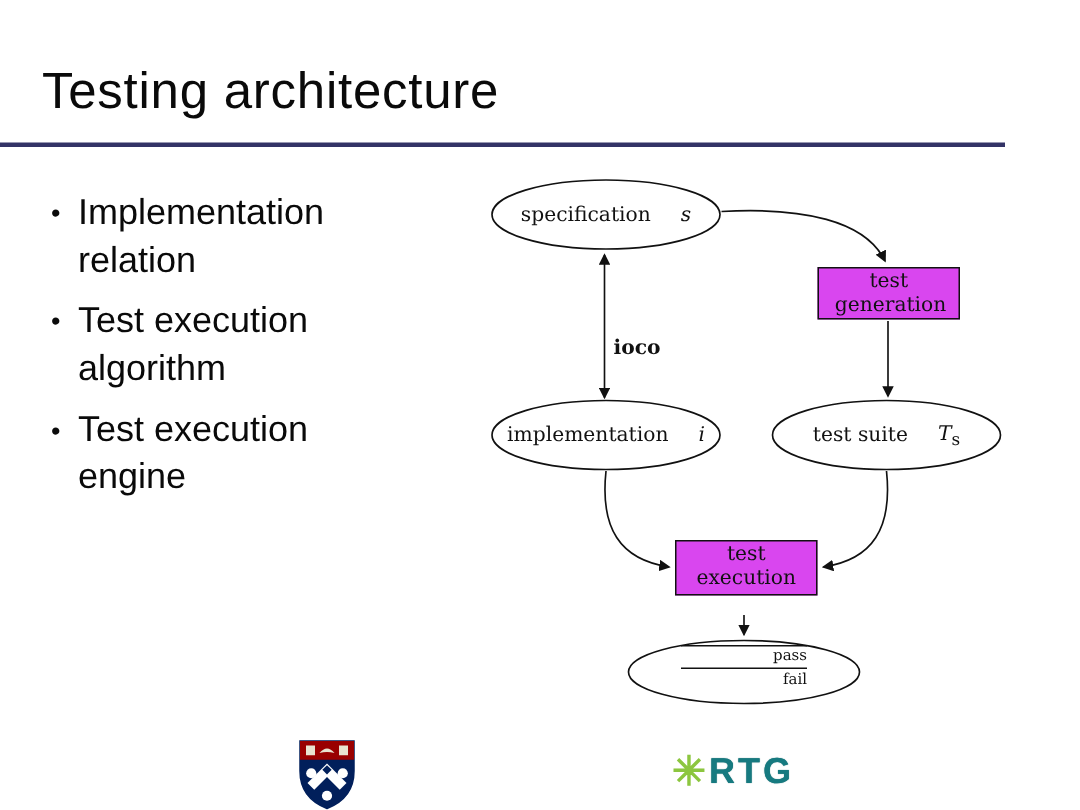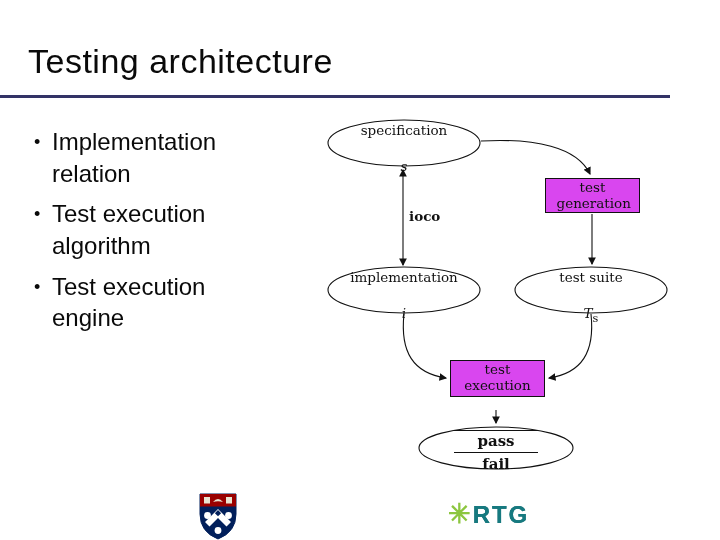--- a/index.html
+++ b/index.html
@@ -66,59 +66,60 @@
   .dlabel {
     position: absolute;
     font-family: "DejaVu Serif", "Liberation Serif", serif;
     font-size: 13.5px;
     color: #111;
     line-height: 1.18;
     text-align: center;
   }
   .ellipse-label {
     display: flex;
-    flex-direction: column;
+    flex-direction: row;
     align-items: center;
+    justify-content: center;
     gap: 20px;
   }
   .node-box {
     position: absolute;
     border: 1.3px solid #111;
     background: #d946ef;
     display: flex;
     justify-content: center;
     font-family: "DejaVu Serif", "Liberation Serif", serif;
     font-size: 13.5px;
     color: #111;
     line-height: 1.22;
     text-align: center;
   }
   .node-box .wrap { width: 72px; }
   .sym { font-style: italic; }
   .ioco-label {
     position: absolute;
     left: 409px;
-    top: 208px;
+    top: 224px;
     font-family: "DejaVu Serif", "Liberation Serif", serif;
     font-weight: bold;
     font-size: 13.5px;
     color: #111;
   }
   
   .verdict-stack {
     position: absolute;
     left: 454px;
     top: 430px;
     width: 84px;
     border-top: 1.3px solid #111;
     font-family: "DejaVu Serif", "Liberation Serif", serif;
-    font-size: 15px;
-    font-weight: bold;
-    color: #111;
-    text-align: center;
+    font-size: 10px;
+    font-weight: normal;
+    color: #111;
+    text-align: right;
   }
   .verdict-pass { padding: 1px 0 2px 0; border-bottom: 1.3px solid #111; }
   .verdict-fail { padding-top: 2px; }
   
   .penn-logo { position: absolute; left: 199px; top: 493px; }
   .rtg-logo {
     position: absolute;
     left: 448px;
     top: 501px;
     display: flex;

